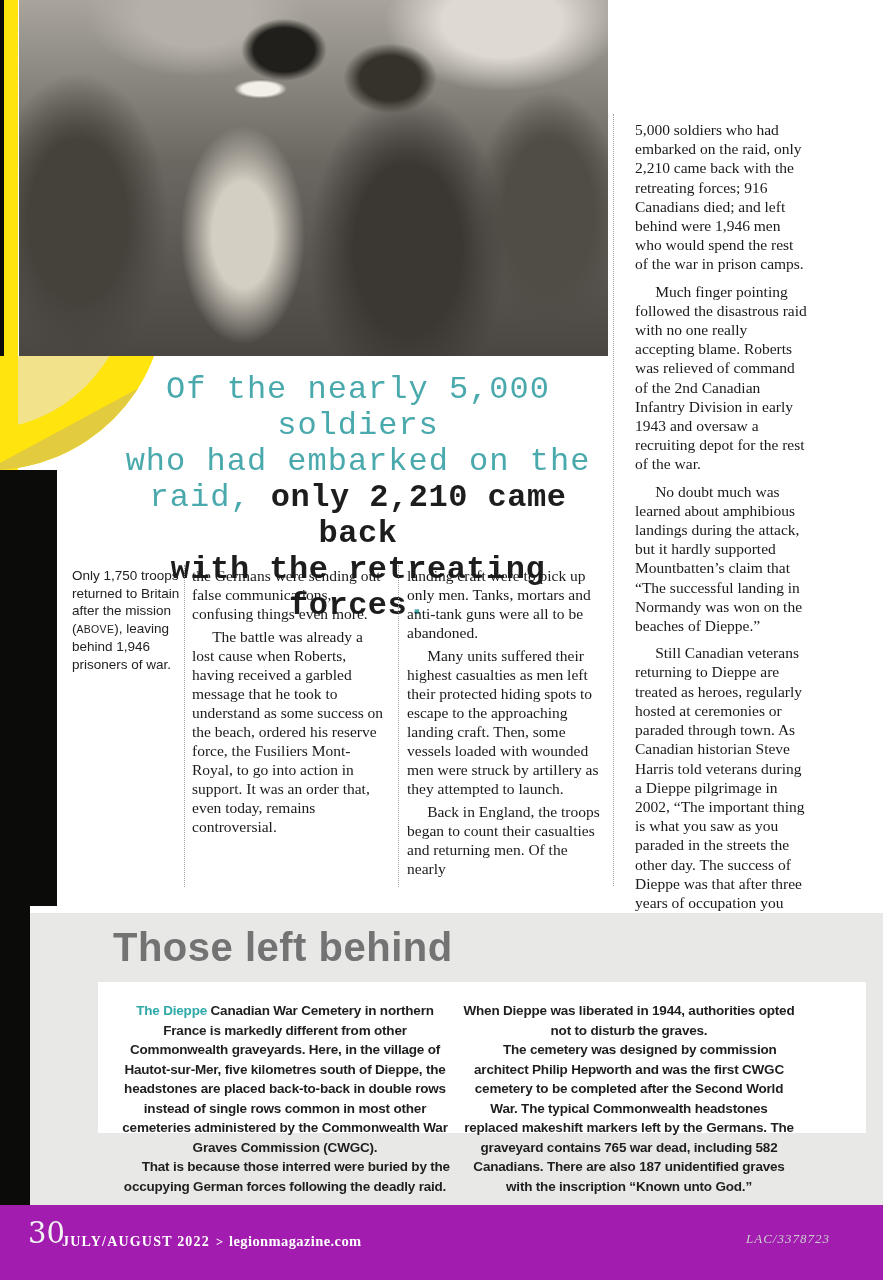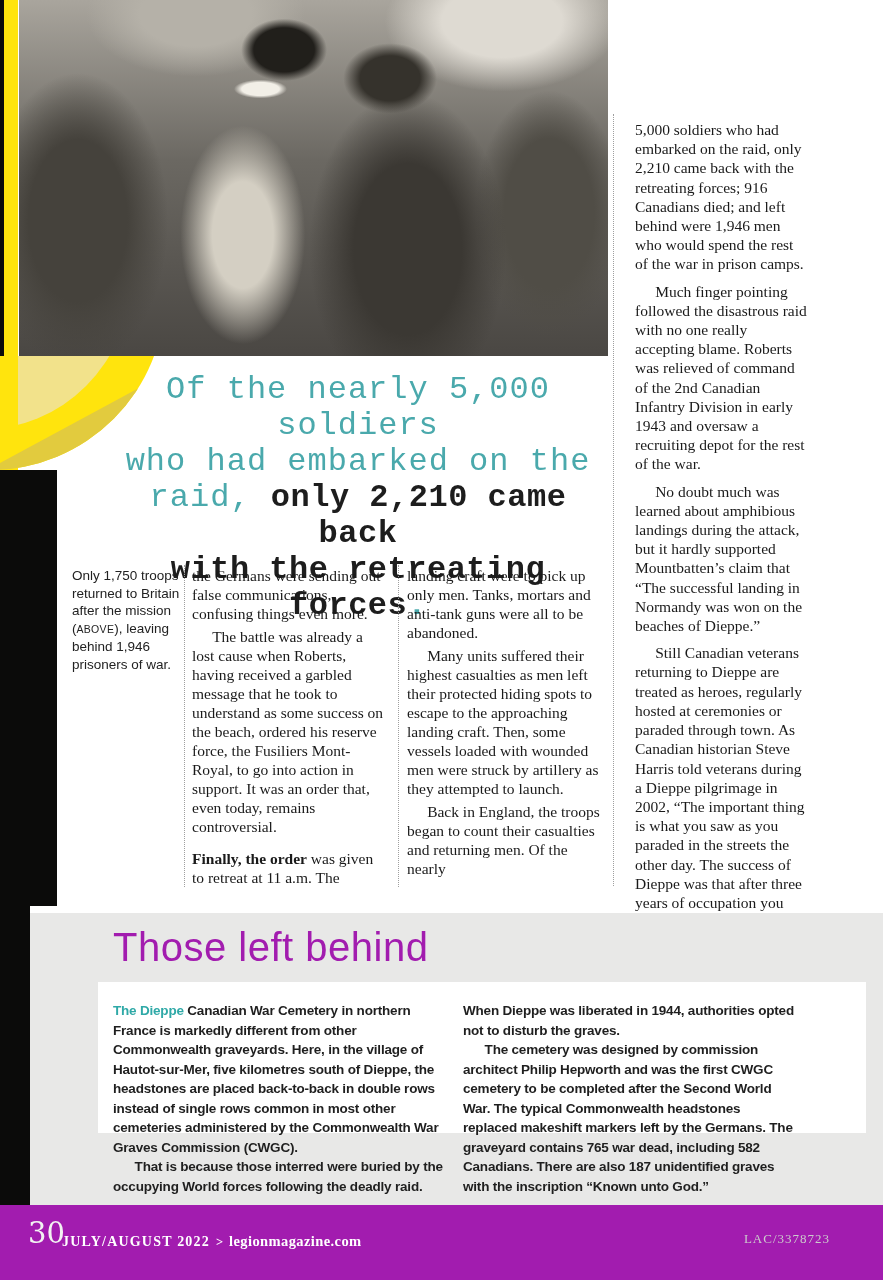--- a/index.html
+++ b/index.html
@@ -56,39 +56,39 @@
   
   .vrule{position:absolute;width:0;border-left:1px dotted #9f9f9f;}
   .r1{left:184px;top:565px;height:322px;}
   .r2{left:398px;top:565px;height:322px;}
   .r3{left:613px;top:114px;height:772px;}
 
   
   .graysec{position:absolute;left:30px;top:913px;width:853px;height:292px;background:#e8e8e7;}
   .whiteband{position:absolute;left:68px;top:69px;width:768px;height:151px;background:#ffffff;}
   .gtitle{position:absolute;left:83px;top:12px;margin:0;font-family:"Liberation Sans",sans-serif;
-      font-size:40px;font-weight:normal;letter-spacing:0.5px;color:#a21caf;}
+      font-size:40px;font-weight:bold;letter-spacing:0.5px;color:#737373;}
   .gcol{position:absolute;top:88px;font-family:"Liberation Sans",sans-serif;font-weight:bold;
-      font-size:13.5px;line-height:19.5px;letter-spacing:-0.2px;color:#1f1f1f;}
+      font-size:13.5px;line-height:19.5px;letter-spacing:-0.2px;color:#1f1f1f;text-align:center;}
   .gleft{left:83px;width:344px;}
   .gright{left:433px;width:332px;}
   .gcol p{margin:0;}
   .gcol p.ind{text-indent:1.6em;}
   .tealb{color:#2fa9a7;}
 
   
   .footer{position:absolute;left:0;top:1205px;width:883px;height:75px;background:#a21caf;color:#fff;}
   .pageno{position:absolute;left:28px;top:11px;font-size:29px;color:#f2f2f2;
       font-family:"DejaVu Serif",serif;font-weight:normal;}
   .issueline{position:absolute;left:62px;top:27px;font-family:"Liberation Serif",serif;}
   .iss{font-size:14px;font-weight:bold;letter-spacing:1.2px;}
   .fsep{font-size:12.5px;font-weight:bold;margin:0 6px;}
   .site{font-size:14.5px;font-weight:bold;letter-spacing:0.4px;}
   .credit{position:absolute;right:53px;top:26px;font-family:"Liberation Serif",serif;
-      font-size:13px;color:#cccccc;letter-spacing:1px;}
+      font-style:italic;font-size:13px;color:#cccccc;letter-spacing:1px;}
 </style>
 </head>
 <body>
 
 <div class="page">
 
   <div class="black-sliver"></div>
   <div class="yellow-strip"></div>
 
   <div class="photo"></div>
@@ -117,42 +117,41 @@
 
   <div class="caption"><span>Only 1,750 troops returned to Britain after the mission (</span><span class="sc">ABOVE</span><span>), leaving behind 1,946 prisoners of war.</span></div>
 
   <div class="vrule r1"></div>
   <div class="vrule r2"></div>
   <div class="vrule r3"></div>
 
   <div class="bodycol col1">
     <p class="first">the Germans were sending out false communications, confusing things even more.</p>
     <p>The battle was already a lost cause when Roberts, having received a garbled message that he took to understand as some success on the beach, ordered his reserve force, the Fusiliers Mont-Royal, to go into action in support. It was an order that, even today, remains controversial.</p>
-    <p class="lead"><strong>Finally, the order</strong><span> was given to retreat at 11 a.m. The</span></p>
   </div>
 
   <div class="bodycol col2">
     <p class="first">landing craft were to pick up only men. Tanks, mortars and anti-tank guns were all to be abandoned.</p>
     <p>Many units suffered their highest casualties as men left their protected hiding spots to escape to the approaching landing craft. Then, some vessels loaded with wounded men were struck by artillery as they attempted to launch.</p>
     <p>Back in England, the troops began to count their casualties and returning men. Of the nearly</p>
   </div>
 
   <div class="rightcol">
     <p class="first">5,000 soldiers who had embarked on the raid, only 2,210 came back with the retreating forces; 916 Canadians died; and left behind were 1,946 men who would spend the rest of the war in prison camps.</p>
     <p>Much finger pointing followed the disastrous raid with no one really accepting blame. Roberts was relieved of command of the 2nd Canadian Infantry Division in early 1943 and oversaw a recruiting depot for the rest of the war.</p>
     <p>No doubt much was learned about amphibious landings during the attack, but it hardly supported Mountbatten’s claim that “The successful landing in Normandy was won on the beaches of Dieppe.”</p>
     <p><span>Still Canadian veterans returning to Dieppe are treated as heroes, regularly hosted at ceremonies or paraded through town. As Canadian historian Steve Harris told veterans during a Dieppe pilgrimage in 2002, “The important thing is what you saw as you paraded in the streets the other day. The success of Dieppe was that after three years of occupation you gave France hope.”</span><span class="endmark">0</span></p>
   </div>
 
   <div class="graysec">
     <div class="whiteband"></div>
     <h2 class="gtitle">Those left behind</h2>
     <div class="gcol gleft">
       <p><span class="tealb">The Dieppe</span><span> Canadian War Cemetery in northern France is markedly different from other Commonwealth graveyards. Here, in the village of Hautot-sur-Mer, five kilometres south of Dieppe, the headstones are placed back-to-back in double rows instead of single rows common in most other cemeteries administered by the Commonwealth War Graves Commission (CWGC).</span></p>
-      <p class="ind">That is because those interred were buried by the occupying World forces following the deadly raid.</p>
+      <p class="ind">That is because those interred were buried by the occupying German forces following the deadly raid.</p>
     </div>
     <div class="gcol gright">
       <p>When Dieppe was liberated in 1944, authorities opted not to disturb the graves.</p>
       <p class="ind">The cemetery was designed by commission architect Philip Hepworth and was the first CWGC cemetery to be completed after the Second World War. The typical Commonwealth headstones replaced makeshift markers left by the Germans. The graveyard contains 765 war dead, including 582 Canadians. There are also 187 unidentified graves with the inscription “Known unto God.”</p>
     </div>
   </div>
 
   <div class="footer">
     <span class="pageno">30</span>
     <span class="issueline">

